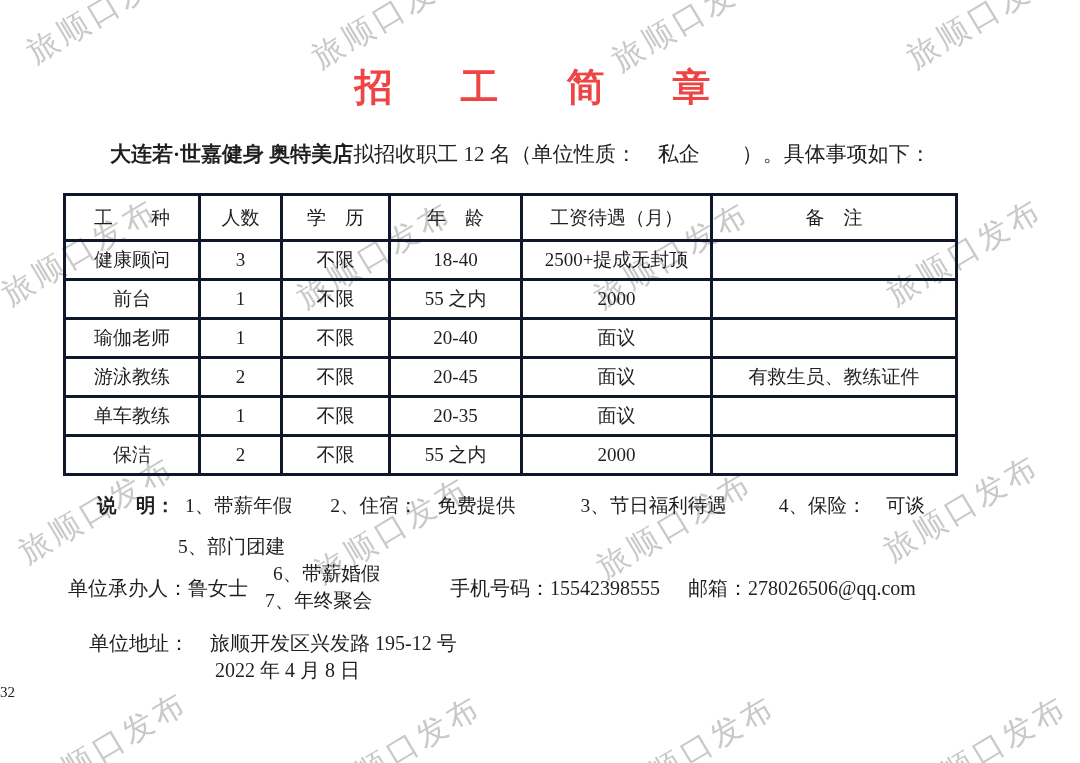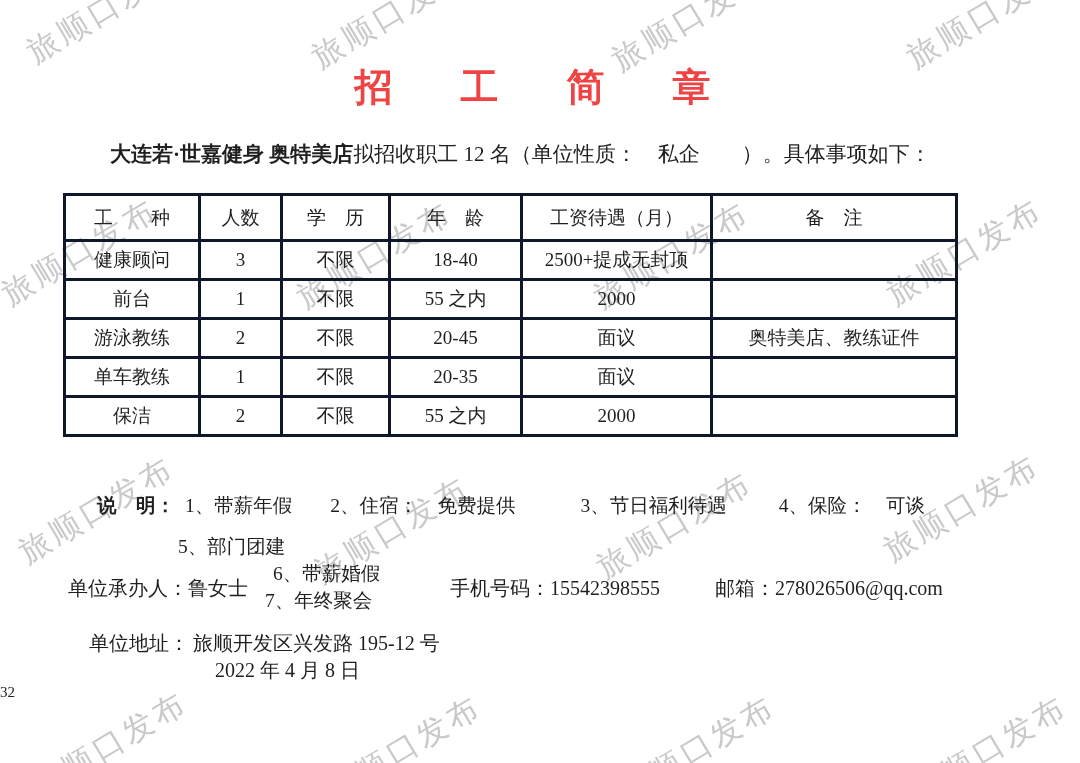--- a/index.html
+++ b/index.html
@@ -39,23 +39,23 @@
   .notes1 .i2 { margin-left:38px; }
   .notes1 .i3 { margin-left:65px; }
   .notes1 .i4 { margin-left:52px; }
   .notes2 { position:absolute; top:533px; left:178px; display:flex; font-size:19.5px; white-space:nowrap;flex-direction:column; }
   .notes2 .i6 { margin-left:95px; }
   .notes2 .i7 { margin-left:87px; }
   .contact { position:absolute; top:575px; left:0; width:100%; height:24px; font-size:20px; }
   .contact span { position:absolute; white-space:nowrap; }
   .contact .organizer { left:68px; }
   .contact .phone { left:450px; }
-  .contact .email { left:715px; }
+  .contact .email { left:688px; }
   .address { position:absolute; top:630px; left:89px; font-size:20px; white-space:nowrap; }
-  .address .val { margin-left:4px; }
+  .address .val { margin-left:21px; }
   .date { position:absolute; top:657px; left:215px; font-size:20px; white-space:nowrap; }
   .pageno { position:absolute; top:684px; left:0; width:100%; text-align:left; font-size:15px; color:#222; }
 </style>
 </head>
 <body>
 
 <div class="page">
 
   <div>
     <div class="wm" style="left:105px;top:10px">旅顺口发布</div>
@@ -112,26 +112,34 @@
       </tr>
       <tr>
         <td>前台</td>
         <td>1</td>
         <td>不限</td>
         <td>55 之内</td>
         <td>2000</td>
         <td></td>
       </tr>
       <tr>
+        <td>瑜伽老师</td>
+        <td>1</td>
+        <td>不限</td>
+        <td>20-40</td>
+        <td>面议</td>
+        <td></td>
+      </tr>
+      <tr>
         <td>游泳教练</td>
         <td>2</td>
         <td>不限</td>
         <td>20-45</td>
         <td>面议</td>
-        <td>奥特美店、教练证件</td>
+        <td>有救生员、教练证件</td>
       </tr>
       <tr>
         <td>单车教练</td>
         <td>1</td>
         <td>不限</td>
         <td>20-35</td>
         <td>面议</td>
         <td></td>
       </tr>
       <tr>

